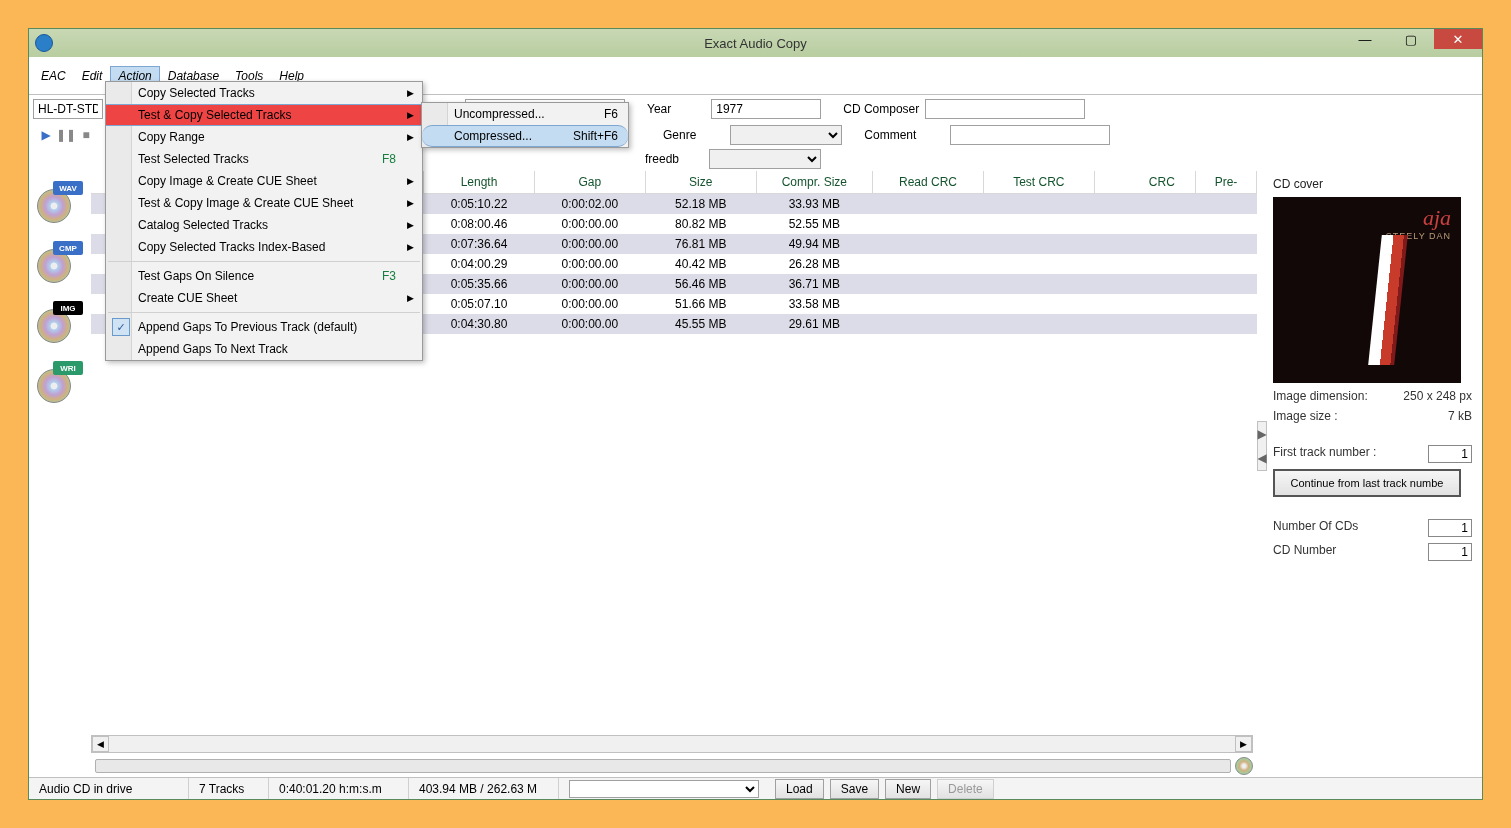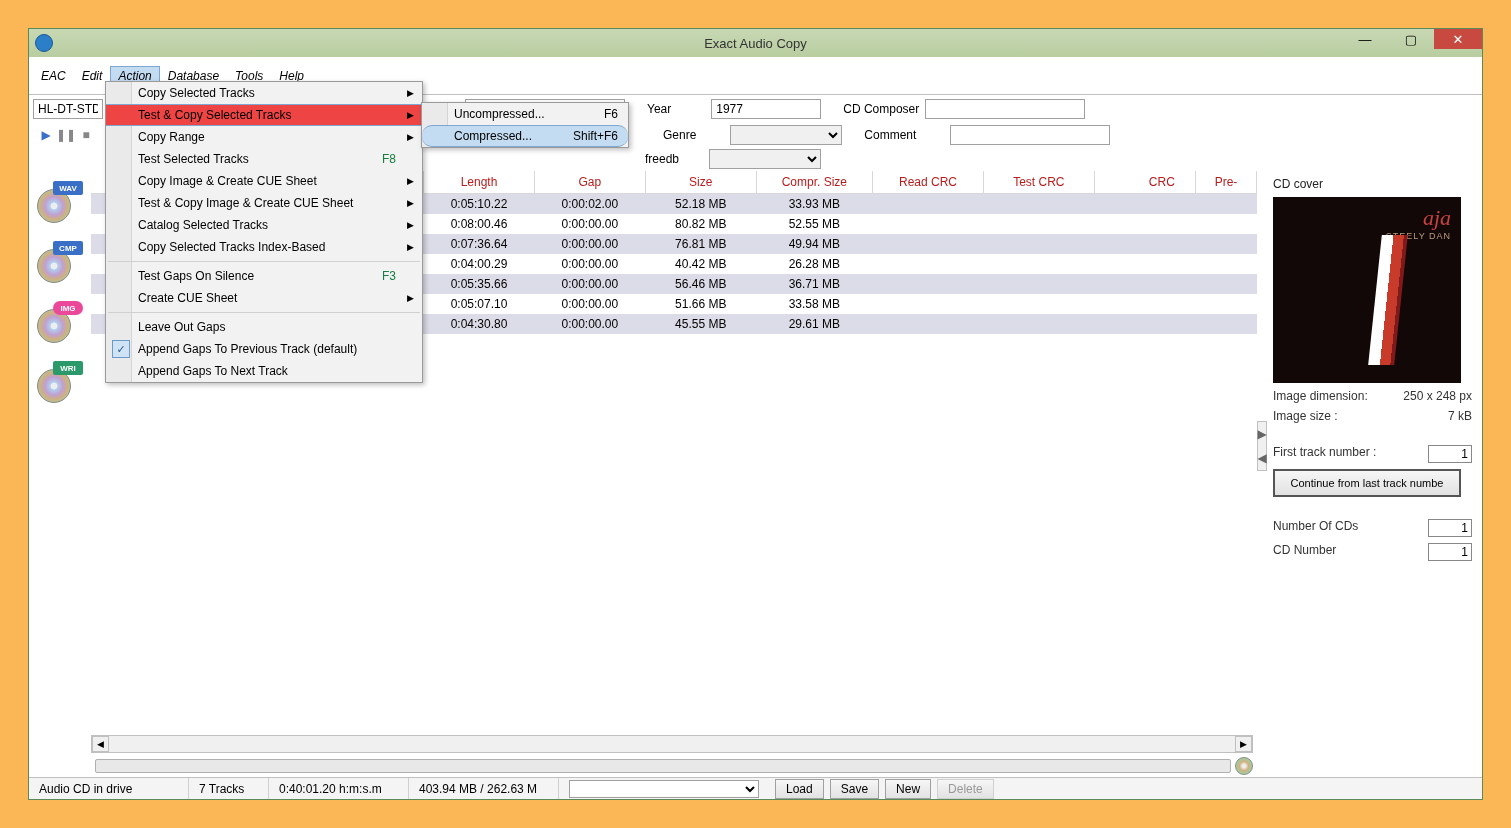--- a/index.html
+++ b/index.html
@@ -18,25 +18,25 @@
 .toolbar-row input[type=text] { height: 20px; border: 1px solid #a0a0a0; padding: 0 4px; font-size: 12px; }
 .toolbar-row .lbl { color: #000; white-space: nowrap; }
 .toolbar-row select { height: 20px; border: 1px solid #a0a0a0; background:#f0f0f0;}
 .transport { display: flex; gap: 6px; padding: 2px 6px; align-items: center; height:22px;}
 .transport .tbtn { width: 14px; height: 14px; display: inline-flex; align-items:center; justify-content:center; }
 .main { flex: 1; display: flex; overflow: hidden; }
 .sidebar { width: 62px; background: #fff; display: flex; flex-direction: column; gap: 18px; padding: 10px 6px; }
 .side-icon { width: 48px; height: 42px; position: relative; }
 .side-icon .disc { width: 34px; height: 34px; border-radius: 50%; background: radial-gradient(#eee 15%, #b0d0f0 16%, #c0a0d0 40%, #d0b080 60%, #a0d0a0 80%, #b0b0e0); position: absolute; left: 2px; bottom: 0; border:1px solid #888;}
 .side-icon .badge { position: absolute; top: 0; right: 0; width: 30px; height: 14px; font-size: 8px; font-weight: bold; color: #fff; display: flex; align-items: center; justify-content: center; border-radius: 2px; }
-.badge.wav { background: #3a6fc8; } .badge.cmp { background: #3a6fc8; } .badge.img { background: #ec4899; border-radius: 7px; } .badge.wri { background: #2a9a6a; }
+.badge.wav { background: #3a6fc8; } .badge.cmp { background: #3a6fc8; } .badge.img { background: #000000; } .badge.wri { background: #2a9a6a; }
 .center { flex: 1; display: flex; flex-direction: column; overflow: hidden; }
 .track-table { flex: 1; overflow: hidden; position:relative;}
 .track-table table { border-collapse: collapse; width: 100%; }
-.track-table th { text-align: center; padding: 4px 6px; background: #fff; border-right: 1px solid #d8d8d8; border-bottom: 1px solid #d8d8d8; font-weight: normal; color:#b91c1c; height:22px;}
+.track-table th { text-align: center; padding: 4px 6px; background: #fff; border-right: 1px solid #d8d8d8; border-bottom: 1px solid #d8d8d8; font-weight: normal; color:#14532d; height:22px;}
 .track-table td { text-align: center; padding: 2px 6px; border-right: 1px solid transparent; height:18px;}
 .track-table tbody tr:nth-child(odd) { background: #dcdce8; }
 .track-table tbody tr:nth-child(even) { background: #fff; }
 .track-table .add-btn { display:inline-block; width:64px; height:16px; background:linear-gradient(#f6f6f6,#e2e2e2); border:1px solid #b0b0b0; font-size:11px; line-height:14px;}
 .hscroll { height: 18px; background: #f0f0f0; border: 1px solid #c0c0c0; display: flex; align-items:center; margin: 4px 4px 0 0;}
 .hscroll .arrow { width: 17px; height: 16px; background:#f0f0f0; border:1px solid #c0c0c0; display:flex;align-items:center;justify-content:center; font-size:9px;}
 .hscroll .track { flex:1; }
 .progress-row { height: 22px; display:flex; align-items:center; padding: 2px 4px; gap:4px; margin-top:2px;}
 .progress-bar { flex:1; height:14px; background:#e8e8e8; border:1px solid #b0b0b0; border-radius:2px;}
 .progress-cd { width:18px;height:18px;border-radius:50%;background:radial-gradient(#eee 15%,#d0b080 40%,#a0d0a0 70%,#b0b0e0); border:1px solid #888;}
@@ -365,23 +365,20 @@
       <div class="row">
         <span>Test Gaps On Silence</span>
         <span class="sc">F3</span>
       </div>
       <div class="row">
         <span>Create CUE Sheet</span>
         <span class="arrow">▶</span>
       </div>
       <div class="row sep"></div>
       <div class="row">
-        <span>Leave Out Gaps</span>
-      </div>
-      <div class="row">
         <div class="chk">✓</div>
         <span>Append Gaps To Previous Track (default)</span>
       </div>
       <div class="row">
         <span>Append Gaps To Next Track</span>
       </div>
     </div>
   <div class="submenu" id="sub-dd">
     <div class="iconstrip"></div>
   <div class="row">

